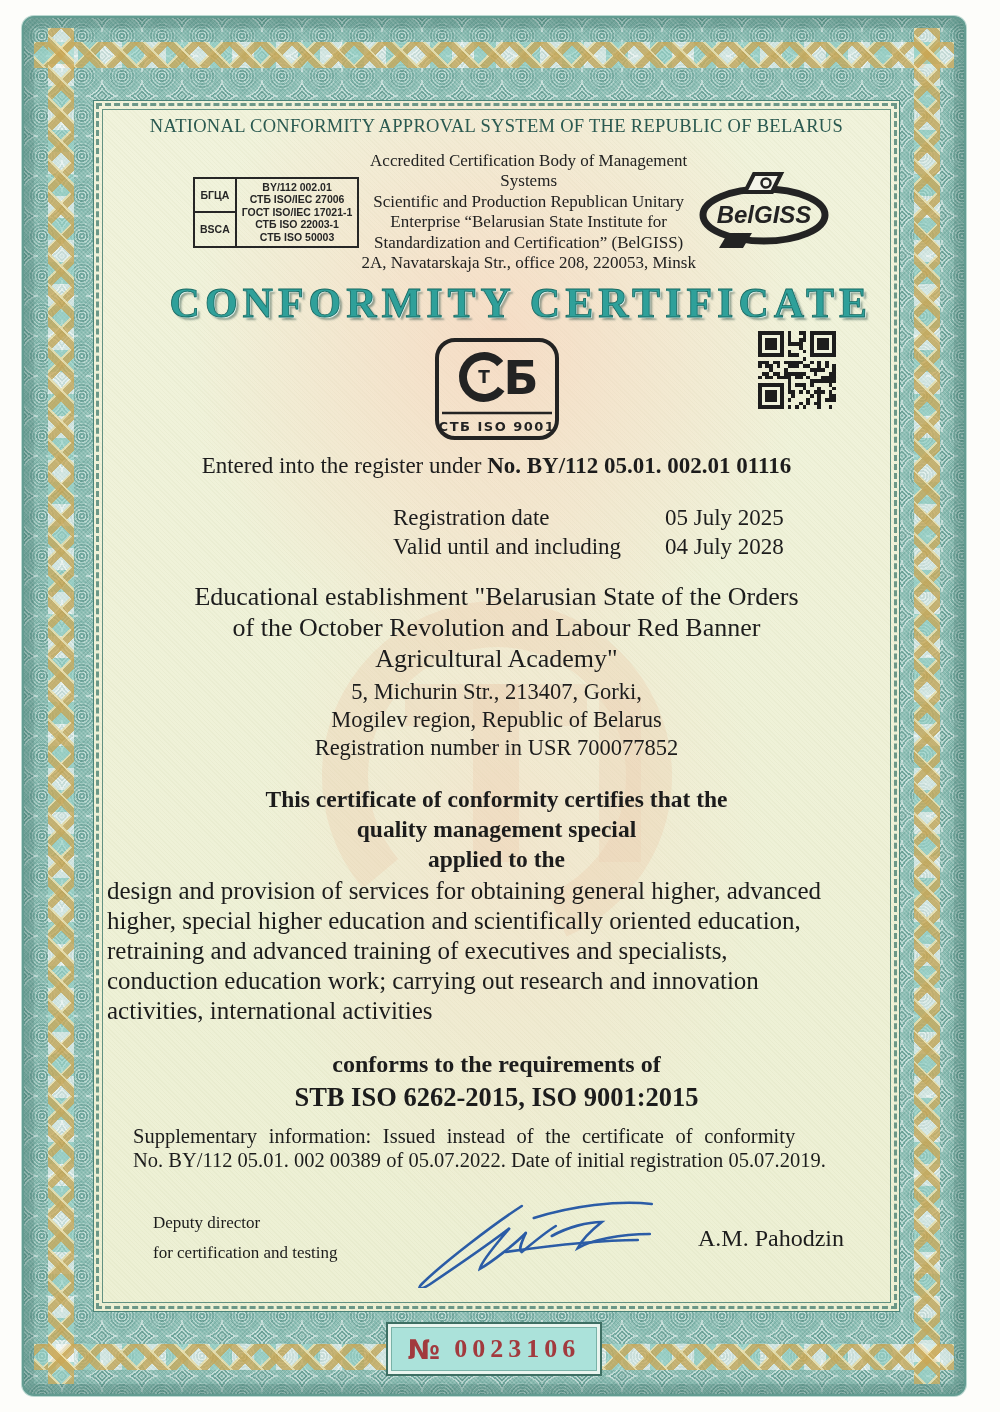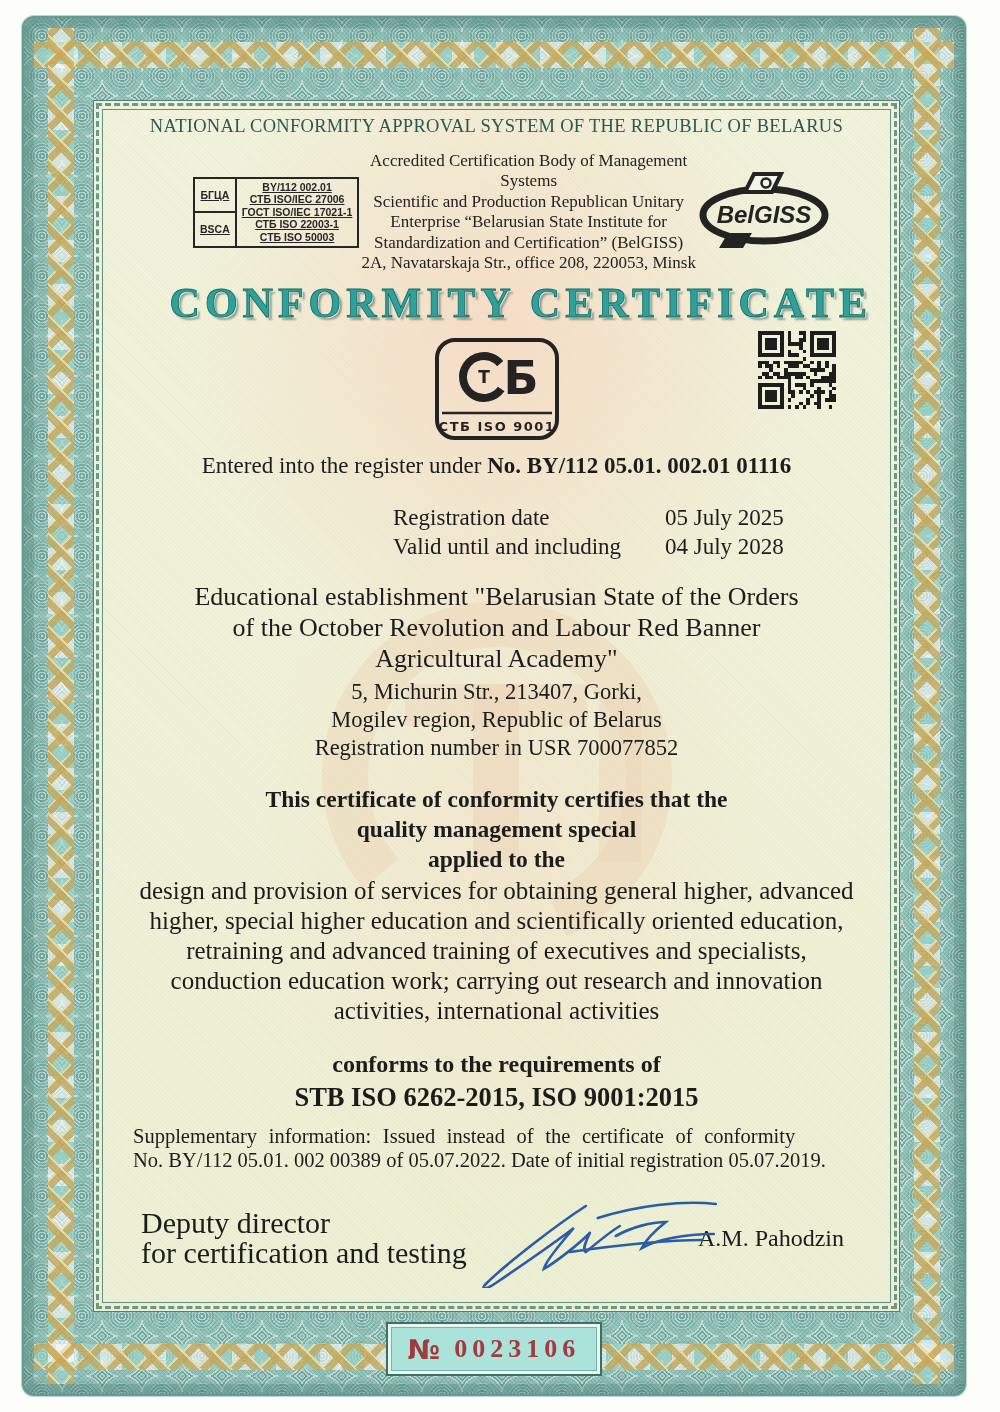--- a/index.html
+++ b/index.html
@@ -45,44 +45,44 @@
       repeating-linear-gradient(45deg, rgba(140,150,90,.05) 0 1px, transparent 1px 3px),
       linear-gradient(#f1f3dc,#edf0d4);}
   .zip{position:absolute;inset:2px;border:3px dashed rgba(58,118,106,.72);pointer-events:none;}
   .zip2{position:absolute;inset:8px;border:1px solid rgba(58,118,106,.78);pointer-events:none;}
   .wm{position:absolute;left:50%;top:455px;transform:translateX(-50%);opacity:.5;pointer-events:none;}
   .content{position:absolute;inset:9px;padding:0 18px;overflow:hidden;}
   
   .sys-title{margin-top:6px;text-align:center;font-size:18.5px;letter-spacing:.3px;color:#2a5950;}
   .accred{display:flex;align-items:center;margin-top:14px;}
   .acc-table{margin-left:72px;border-collapse:collapse;border:2px solid #262626;
-    font-family:"Liberation Sans",sans-serif;font-weight:bold;font-size:10.5px;line-height:1.2;color:#262626;text-decoration:underline;}
+    font-family:"Liberation Sans",sans-serif;font-weight:bold;font-size:10.5px;line-height:1.2;color:#262626;}
   .acc-table td{border:2px solid #262626;padding:2px 5px;text-align:center;}
   .acc-center{flex:1;text-align:center;font-size:17px;line-height:1.2;color:#222;}
   .acc-logo{width:132px;margin-right:42px;flex:0 0 auto;}
   .title{margin-top:6px;text-align:right;font-size:42px;font-weight:bold;letter-spacing:5px;
     color:#2fa09a;-webkit-text-stroke:.8px #166962;
     text-shadow:1px 1px 0 #d9f0ec, 3px 3px 2px rgba(30,70,65,.45);}
   .mark-row{position:relative;margin-top:10px;height:104px;}
   .stb-badge{position:absolute;left:50%;transform:translateX(-50%);top:0;}
   .qr{position:absolute;right:36px;top:-6px;width:78px;height:78px;}
   .register{margin-top:12px;text-align:center;font-size:23px;}
   .register b{font-weight:bold;}
   .dates{margin-top:24px;margin-left:272px;display:grid;grid-template-columns:272px auto;
     font-size:23px;line-height:29px;}
   .org-name{margin-top:20px;text-align:center;font-size:26px;line-height:31px;}
   .org-addr{margin-top:4px;text-align:center;font-size:22.5px;line-height:28px;}
   .st-intro{margin-top:22px;text-align:center;font-weight:bold;font-size:23.5px;line-height:30px;}
-  .scope{margin:2px -14px 8px;text-align:center;font-size:25px;line-height:30px;}
+  .scope{margin:2px -14px 8px;text-align:left;font-size:25px;line-height:30px;}
   .conforms{margin-top:24px;text-align:center;font-weight:bold;font-size:24px;line-height:28px;}
   .standards{margin-top:3px;text-align:center;font-weight:bold;font-size:26.5px;line-height:32px;}
   .suppl{margin-top:12px;padding:0 12px;font-size:20.5px;line-height:23.5px;}
   .suppl .j{word-spacing:6.5px;}
   .sign-row{margin-top:20px;display:flex;align-items:center;}
-  .role{margin-left:20px;font-size:30px;line-height:30px;flex:0 0 auto;}
+  .role{margin-left:32px;font-size:17px;line-height:30px;flex:0 0 auto;}
   .sig-wrap{flex:1;position:relative;height:92px;}
   .sig-wrap svg{position:absolute;left:50%;top:0;transform:translateX(-46%);}
   .signer{margin-right:28px;font-size:24px;flex:0 0 auto;}
   
   .serial{position:absolute;left:50%;bottom:22px;transform:translateX(-50%);
     width:206px;height:44px;background:#abe2da;border:3px solid #e9f5ef;
     box-shadow:0 0 0 2px #3e6f63, inset 0 0 0 1px #79b2a7;
     display:flex;align-items:center;justify-content:center;gap:14px;}
   .serial .no{font-family:"DejaVu Sans",sans-serif;font-weight:bold;font-size:27px;color:#a23a3e;}
   .serial .digits{font-family:Liberation Serif, serif;font-weight:bold;font-size:26px;

